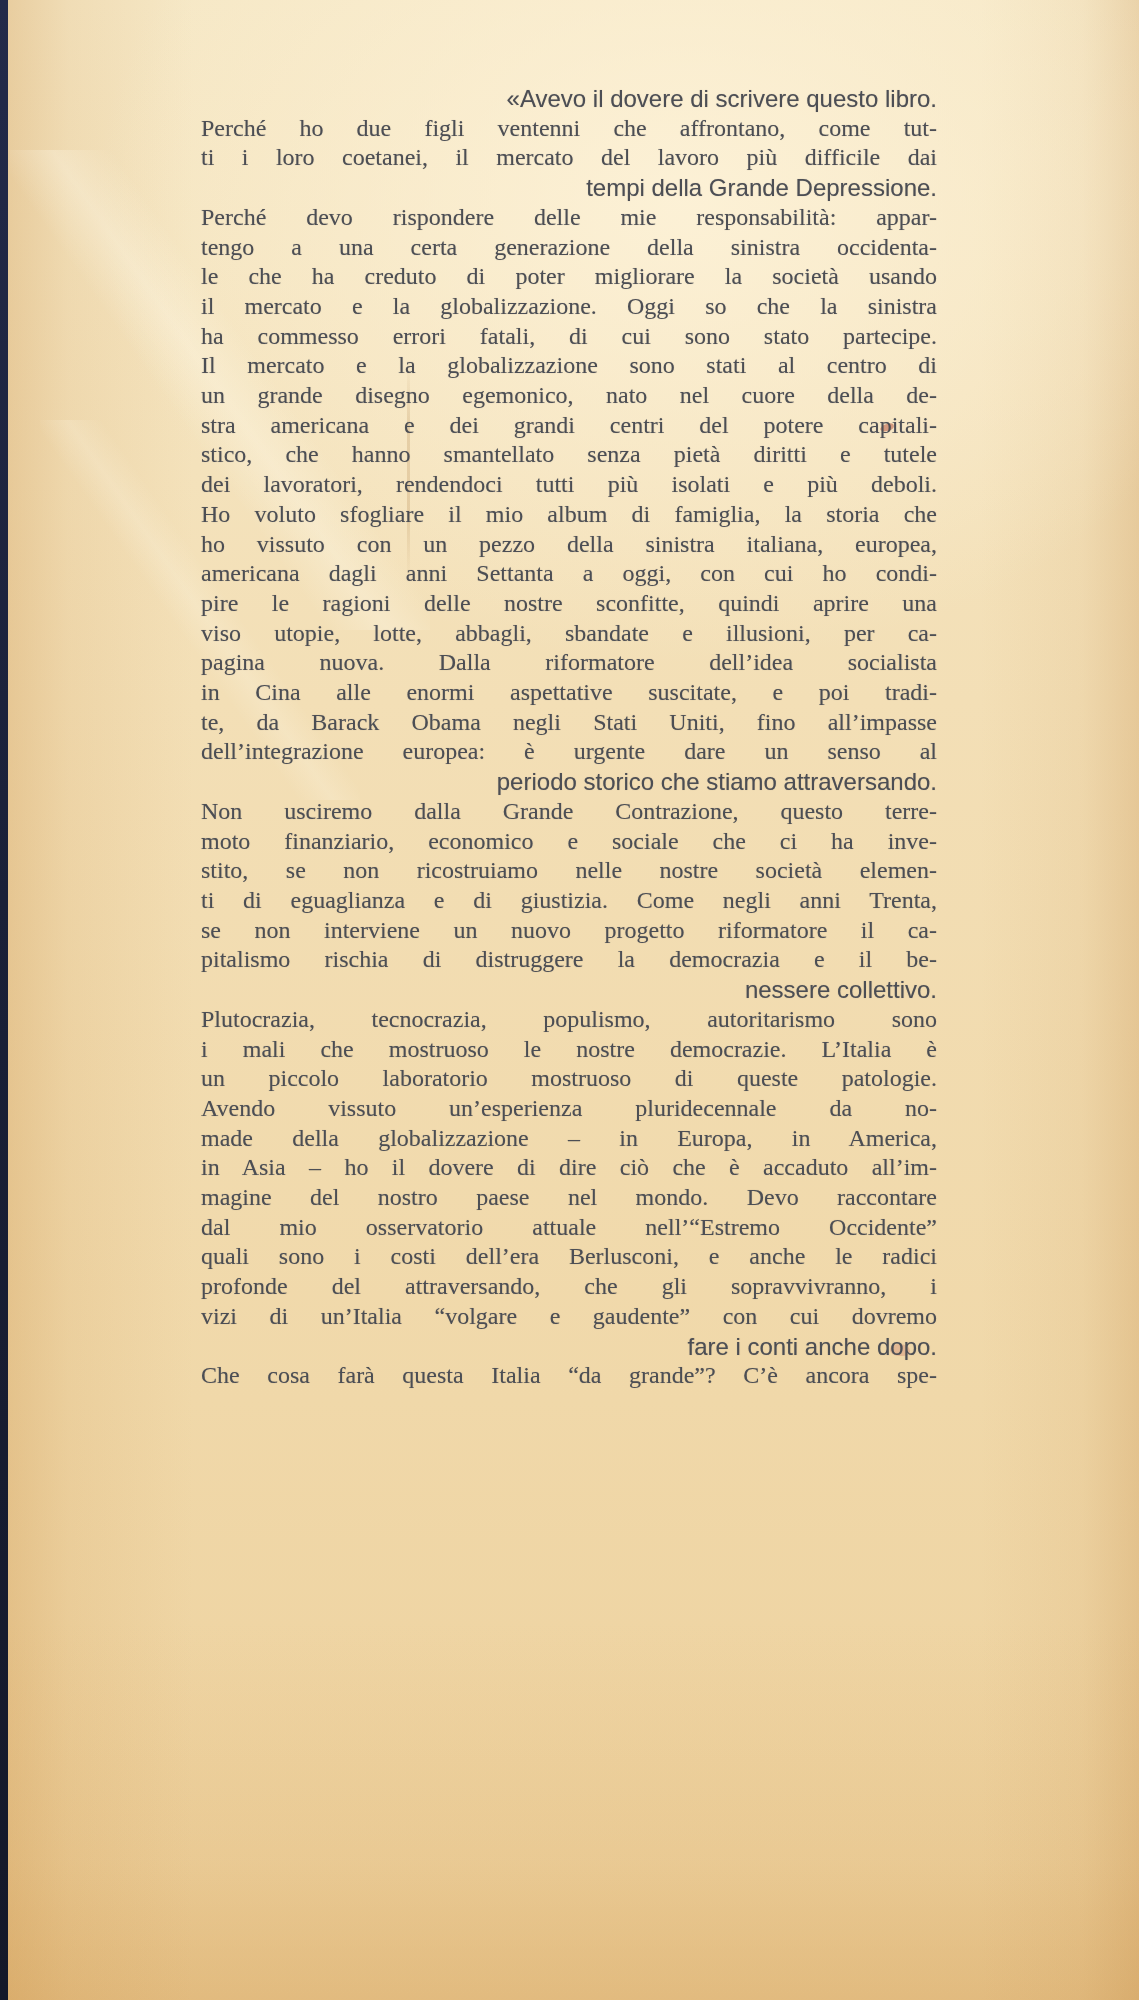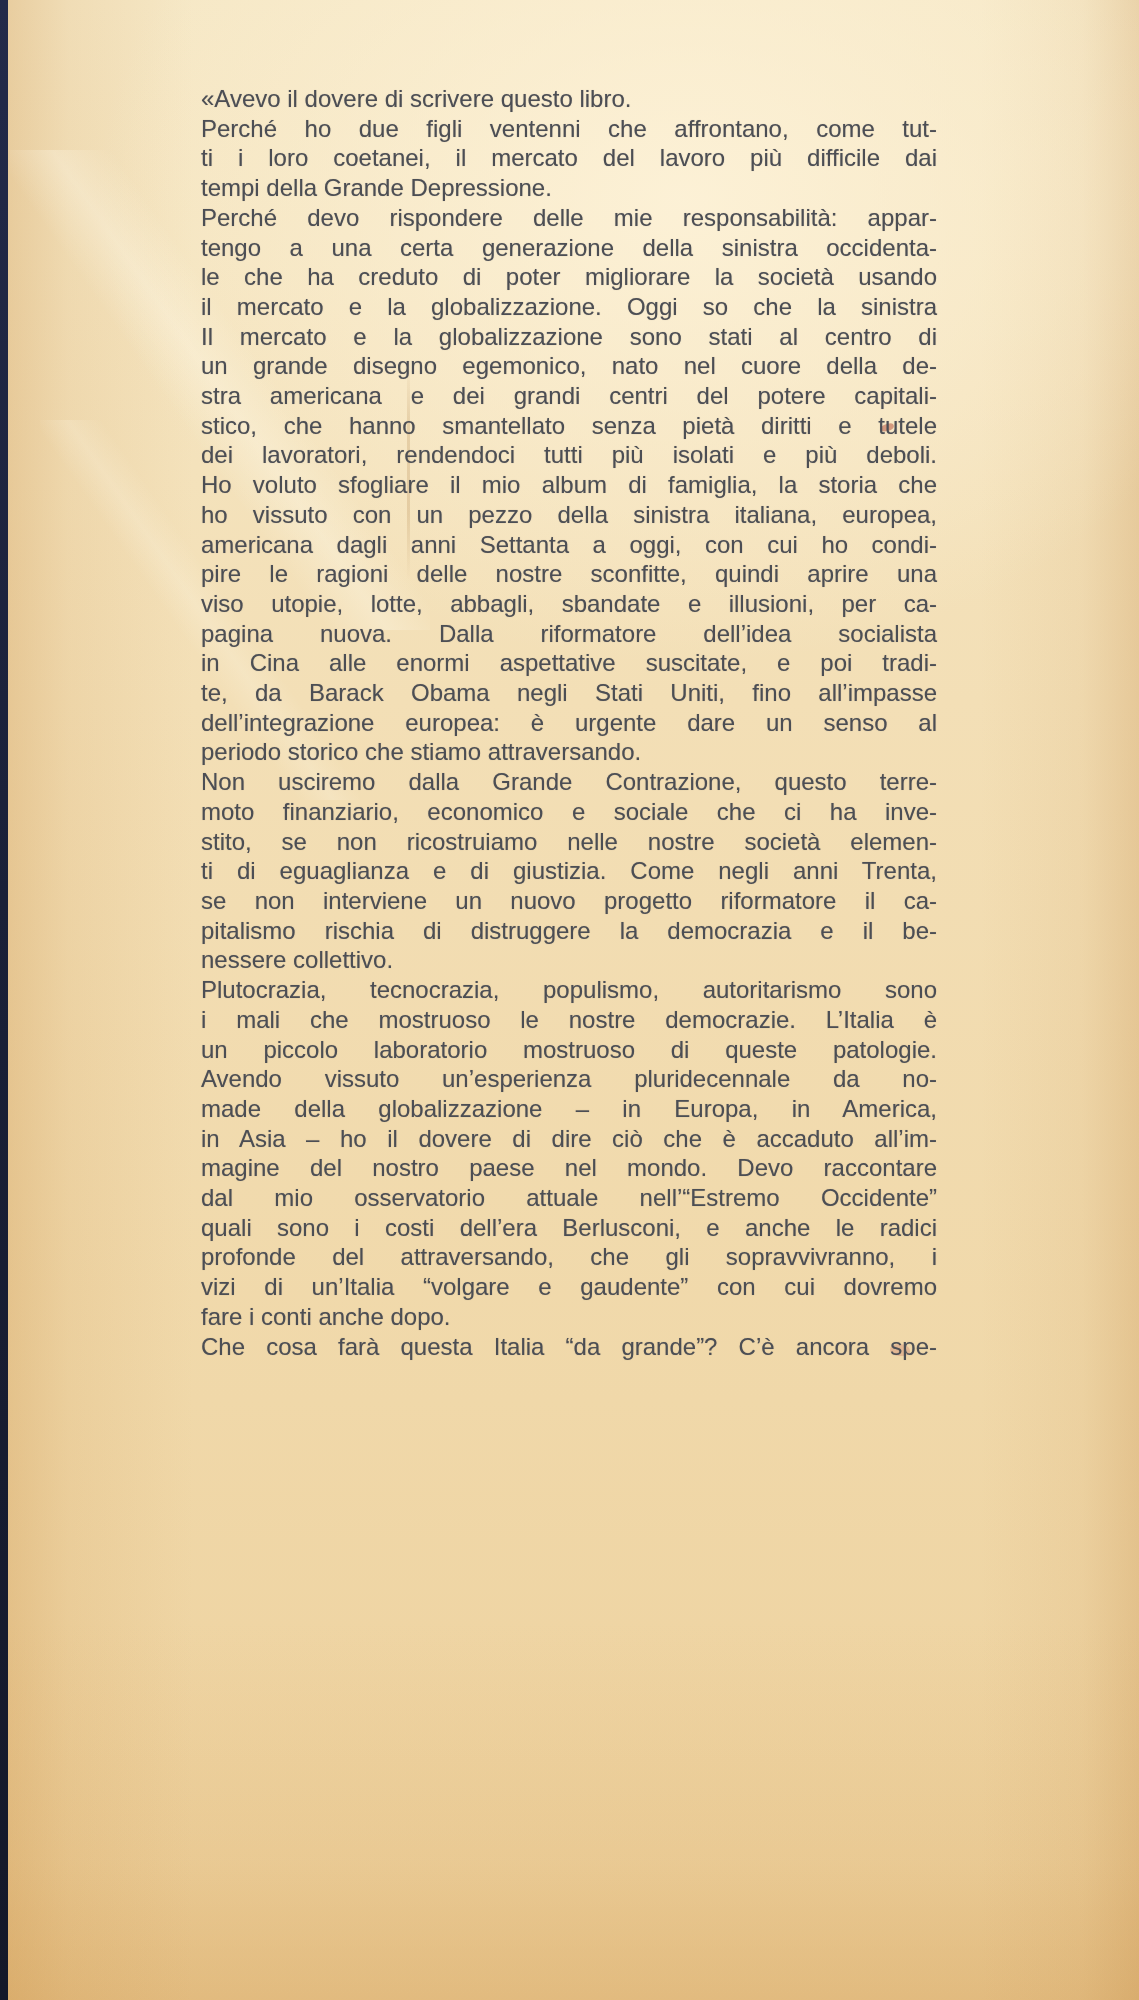--- a/index.html
+++ b/index.html
@@ -78,26 +78,27 @@
     top: 84px;
     width: 736px;
     color: #4c4e54;
     font-size: 24px;
     line-height: 29.7px;
     text-shadow: 0 0 1px rgba(76,78,84,0.35);
   }
 
   .line {
     white-space: normal;
-    text-align: left;
+    text-align: right;
     hyphens: none;
   }
   .line.just {
     text-align: justify;
     text-align-last: justify;
+    font-family: Liberation Serif, serif;
   }
 </style>
 </head>
 <body>
 
 <div class="page">
   <div class="spine-strip"></div>
   <div class="crease crease-1"></div>
   <div class="crease crease-2"></div>
   <div class="scratch-vertical"></div>
@@ -106,20 +107,21 @@
 
   <div class="text-block">
       <div class="line">«Avevo il dovere di scrivere questo libro.</div>
       <div class="line just">Perché ho due figli ventenni che affrontano, come tut-</div>
       <div class="line just">ti i loro coetanei, il mercato del lavoro più difficile dai</div>
       <div class="line">tempi della Grande Depressione.</div>
       <div class="line just">Perché devo rispondere delle mie responsabilità: appar-</div>
       <div class="line just">tengo a una certa generazione della sinistra occidenta-</div>
       <div class="line just">le che ha creduto di poter migliorare la società usando</div>
       <div class="line just">il mercato e la globalizzazione. Oggi so che la sinistra</div>
+      <div class="line just">ha commesso errori fatali, di cui sono stato partecipe.</div>
       <div class="line just">Il mercato e la globalizzazione sono stati al centro di</div>
       <div class="line just">un grande disegno egemonico, nato nel cuore della de-</div>
       <div class="line just">stra americana e dei grandi centri del potere capitali-</div>
       <div class="line just">stico, che hanno smantellato senza pietà diritti e tutele</div>
       <div class="line just">dei lavoratori, rendendoci tutti più isolati e più deboli.</div>
       <div class="line just">Ho voluto sfogliare il mio album di famiglia, la storia che</div>
       <div class="line just">ho vissuto con un pezzo della sinistra italiana, europea,</div>
       <div class="line just">americana dagli anni Settanta a oggi, con cui ho condi-</div>
       <div class="line just">pire le ragioni delle nostre sconfitte, quindi aprire una</div>
       <div class="line just">viso utopie, lotte, abbagli, sbandate e illusioni, per ca-</div>

